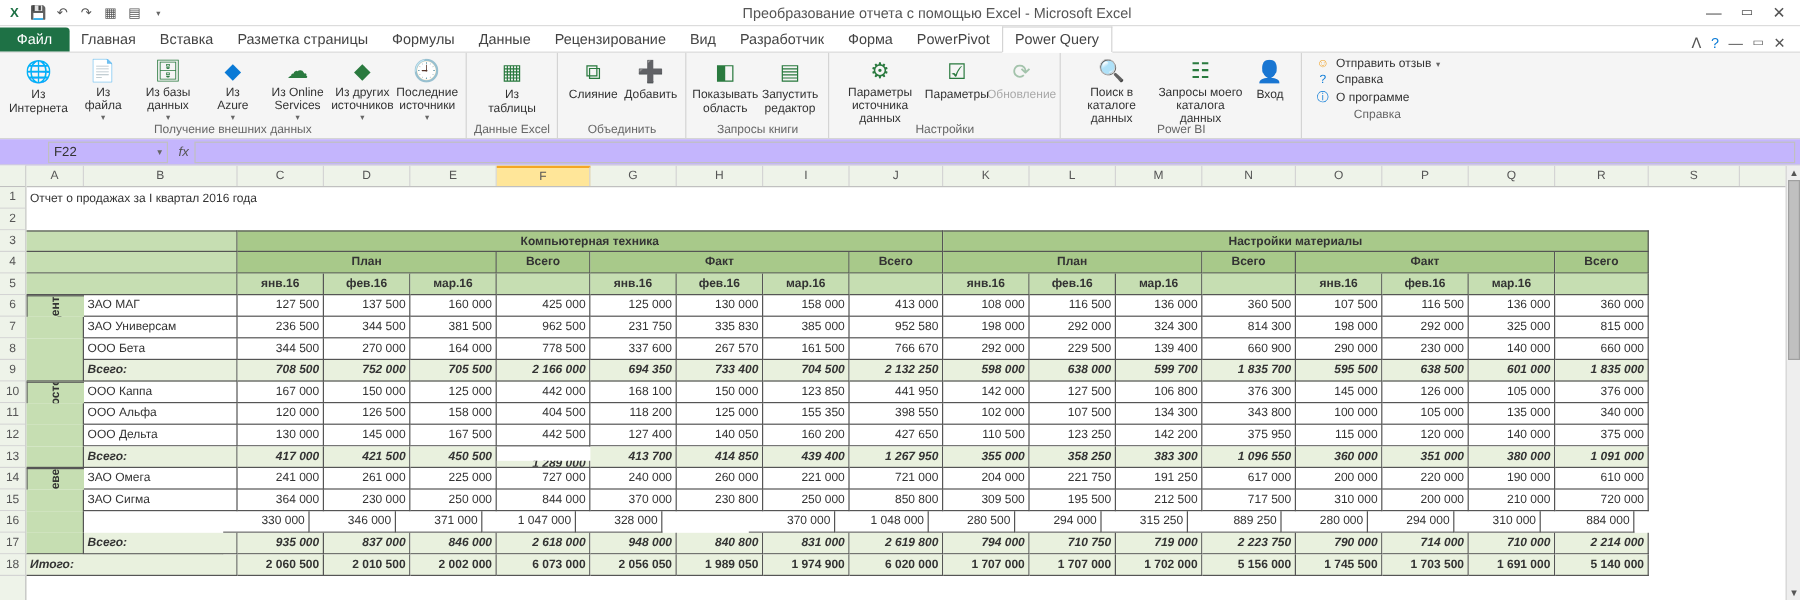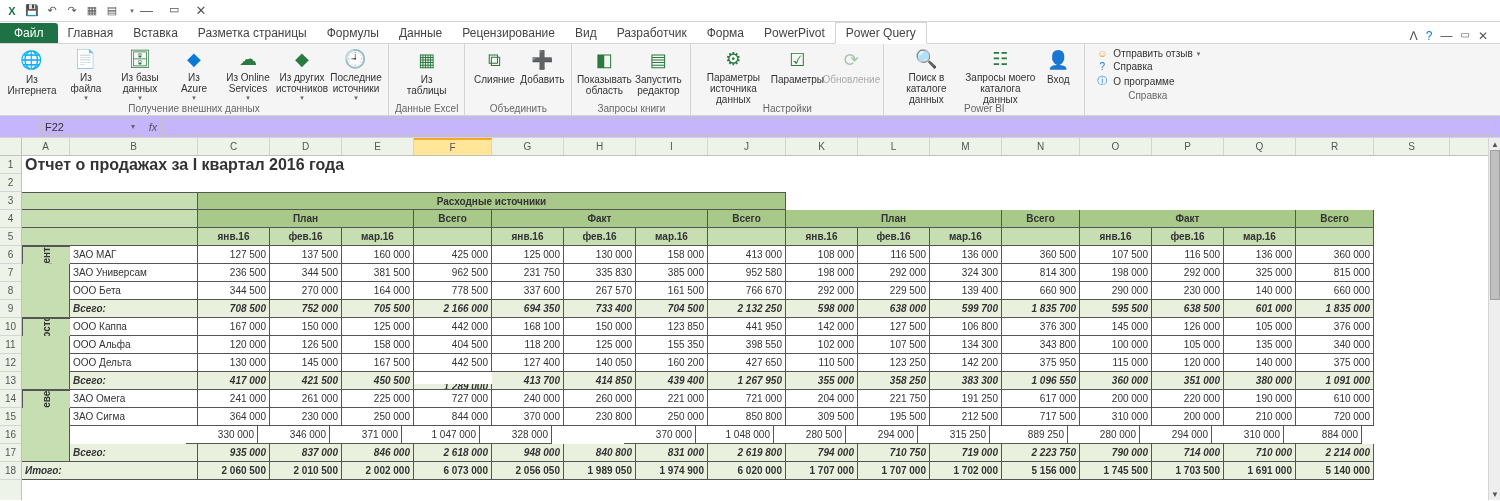--- a/index.html
+++ b/index.html
@@ -45,21 +45,21 @@
   .corner { height: 18px; background: #eef3e9; border-bottom: 1px solid #c0c0c0; }
   .rowh { height: 18px; display: flex; align-items: center; justify-content: center; font-size: 10px; color: #555; border-bottom: 1px solid #d4d4d4; background: #eef3e9; }
   .grid-wrap { flex: 1; overflow: hidden; position: relative; }
   .col-headers { display: flex; height: 18px; background: #eef3e9; border-bottom: 1px solid #c0c0c0; }
   .colh { border-right: 1px solid #d4d4d4; display: flex; align-items: center; justify-content: center; font-size: 10px; color: #555; }
   .colh.active { background: #ffe699; border-top: 2px solid #f5a623; }
 
   .cells { }
   .row { display: flex; height: 18px; }
   .cell { border-right: 1px solid #d4d4d4; border-bottom: 1px solid #d4d4d4; padding: 0 3px; display: flex; align-items: center; font-size: 10px; overflow: hidden; white-space: nowrap; }
-  .cell.title { font-weight: bold; font-size: 16px; border: none; }
+  .cell.title { font-weight: normal; font-size: 10px; border: none; }
   .cell.nb { border: none; } 
   .cell.hdr { background: #a8c98a; font-weight: bold; justify-content: center; border-right: 1px solid #555; border-bottom: 1px solid #555; }
   .cell.hdr2 { background: #c6deb2; font-weight: bold; justify-content: center; border-right: 1px solid #555; border-bottom: 1px solid #555; }
   .cell.regblock { background: #c6deb2; font-weight: bold; justify-content: center; border-right: 1px solid #555; border-bottom: 1px solid #555; writing-mode: vertical-rl; transform: rotate(180deg); }
   .cell.num { justify-content: flex-end; border-right: 1px solid #555; border-bottom: 1px solid #555; }
   .cell.txt { border-right: 1px solid #555; border-bottom: 1px solid #555; }
   .cell.sub { background: #e9f1de; font-weight: bold; font-style: italic; border-right: 1px solid #555; border-bottom: 1px solid #555; }
   .cell.subnum { background: #e9f1de; font-weight: bold; font-style: italic; justify-content: flex-end; border-right: 1px solid #555; border-bottom: 1px solid #555; }
   .cell.tot { background: #e9f1de; font-weight: bold; font-style: italic; border-right: 1px solid #555; border-bottom: 1px solid #555; }
   .cell.totnum { background: #e9f1de; font-weight: bold; justify-content: flex-end; border-right: 1px solid #555; border-bottom: 1px solid #555; }
@@ -77,20 +77,21 @@
 <div class="title-bar">
   <div class="qat">
     <span class="qat-icon" style="color:#1e7145;font-weight:bold">X</span>
     <span class="qat-icon">💾</span>
     <span class="qat-icon">↶</span>
     <span class="qat-icon">↷</span>
     <span class="qat-icon">▦</span>
     <span class="qat-icon">▤</span>
     <span class="qat-icon drop">▾</span>
   </div>
+  <div class="title-text">Преобразование отчета с помощью Excel - Microsoft Excel</div>
   <div class="win-controls">
     <span>—</span>
     <span style="font-size:11px">▭</span>
     <span>✕</span>
   </div>
 </div>
 
 <div class="ribbon-tabs">
   <div class="file-tab">Файл</div>
   <div class="tab">Главная</div>
@@ -306,21 +307,22 @@
       </div>
     <div class="cells" id="cells">
         <div class="row">
           <div class="cell title nb" style="width: 1450px;">Отчет о продажах за I квартал 2016 года</div>
         </div>
         <div class="row">
           <div class="cell nb" style="width: 1450px;"></div>
         </div>
         <div class="row">
           <div class="cell hdr2 bt" style="width: 176px;"></div>
-          <div class="cell hdr bt" style="width: 588px;">Расходные источники</div>
+          <div class="cell hdr bt" style="width: 588px;">Компьютерная техника</div>
+          <div class="cell hdr bt" style="width: 588px;">Настройки материалы</div>
         </div>
         <div class="row">
           <div class="cell hdr2" style="width: 176px;"></div>
           <div class="cell hdr" style="width: 216px;">План</div>
           <div class="cell hdr" style="width: 78px;">Всего</div>
           <div class="cell hdr" style="width: 216px;">Факт</div>
           <div class="cell hdr" style="width: 78px;">Всего</div>
           <div class="cell hdr" style="width: 216px;">План</div>
           <div class="cell hdr" style="width: 78px;">Всего</div>
           <div class="cell hdr" style="width: 216px;">Факт</div>

